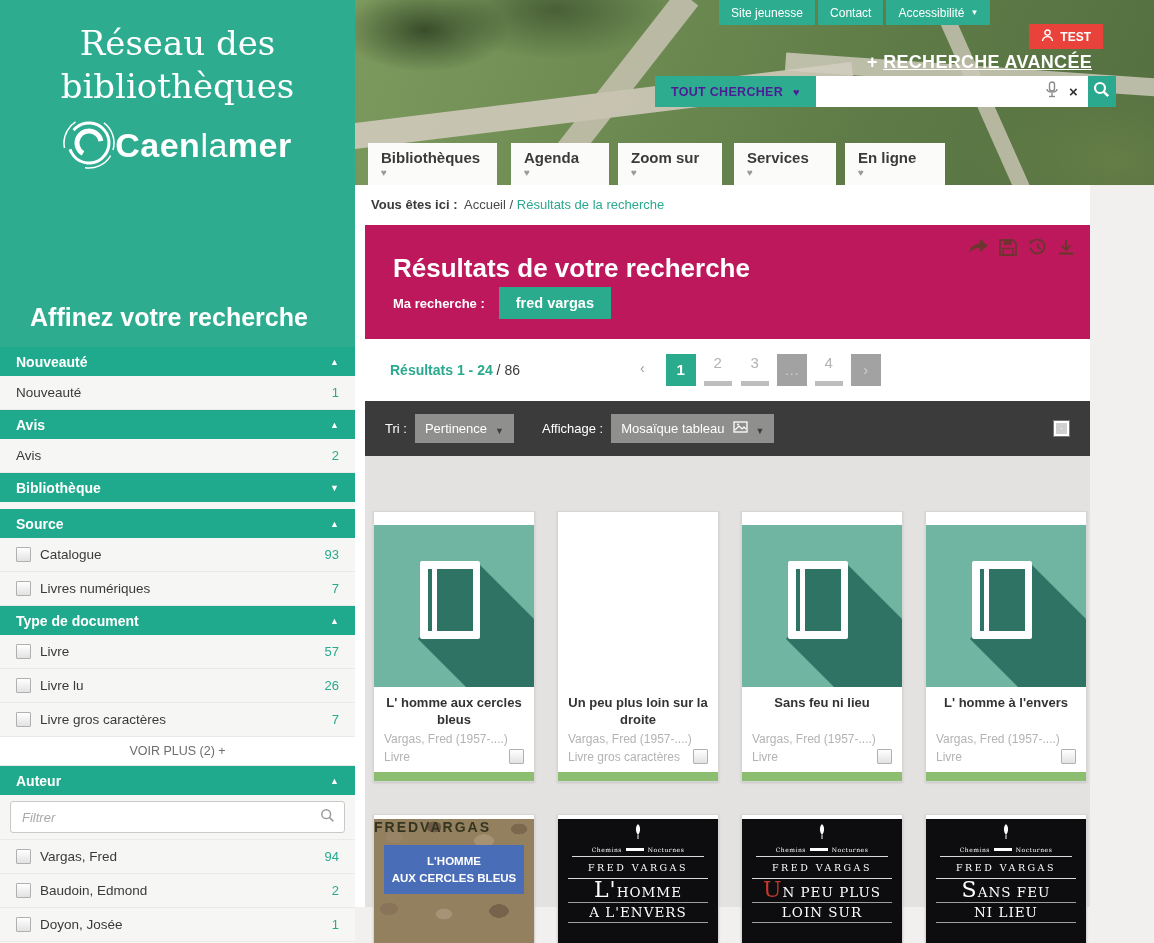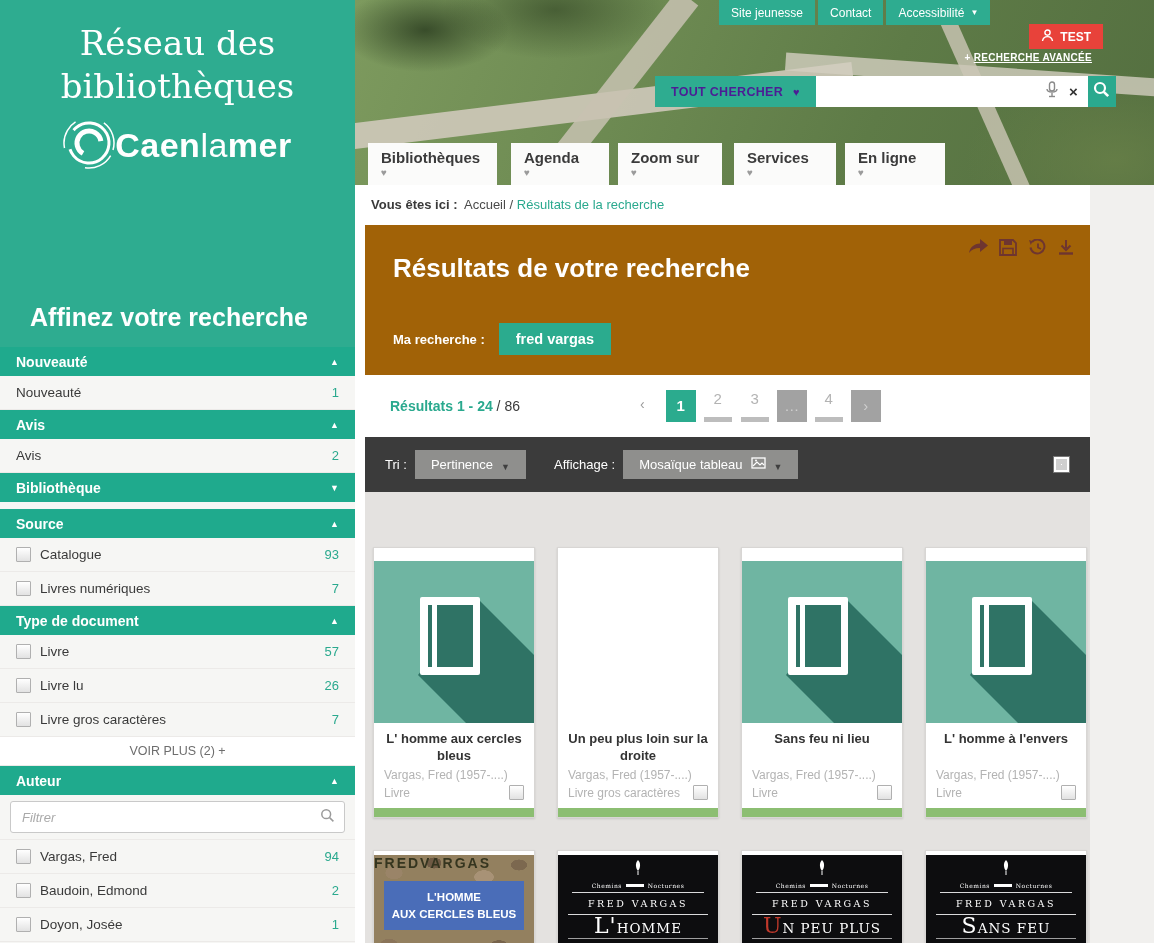--- a/index.html
+++ b/index.html
@@ -41,21 +41,21 @@
   .path1{position:absolute;left:-60px;top:96px;width:560px;height:26px;background:#cfc9ba;transform:rotate(-7deg);opacity:.9;}
   .path2{position:absolute;left:240px;top:-30px;width:26px;height:260px;background:#c8c2b2;transform:rotate(38deg);opacity:.85;}
   .path3{position:absolute;left:430px;top:70px;width:500px;height:18px;background:#d3cec0;transform:rotate(4deg);opacity:.8;}
   .path4{position:absolute;left:620px;top:-20px;width:16px;height:240px;background:#cdc7b7;transform:rotate(-24deg);opacity:.8;}
 
   .topbar{position:absolute;top:0;left:364px;display:flex;gap:3px;}
   .top-btn{height:25px;background:#2EAC90;color:#fff;font-size:12px;display:flex;align-items:center;
            padding:0 12px;gap:6px;cursor:pointer;}
   .top-btn.red{background:#E8423A;font-weight:bold;margin-left:36px;margin-top:24px;}
   .top-btn .chev{font-size:8px;}
-  .adv-search{position:absolute;top:52px;right:62px;color:#fff;font-size:10px;font-weight:bold;
+  .adv-search{position:absolute;top:52px;right:62px;color:#fff;font-size:18px;font-weight:bold;
               letter-spacing:.3px;cursor:pointer;}
   .adv-search u{text-decoration:underline;}
   .search-bar{position:absolute;top:76px;left:300px;display:flex;height:31px;}
   .scope-btn{background:#2EAC90;color:#4c1d95;font-size:12.5px;font-weight:bold;display:flex;align-items:center;
              gap:10px;padding:0 16px;letter-spacing:.3px;cursor:pointer;}
   .scope-btn .heart{font-size:11px;}
   .search-input{width:272px;background:#fff;display:flex;align-items:center;}
   .search-input input{border:none;outline:none;flex:1;padding:0 10px;font-size:13px;font-family:"Liberation Sans",sans-serif;}
   .mic,.clear-x{flex:0 0 auto;margin-right:10px;cursor:pointer;}
   .clear-x{color:#333;font-size:15px;font-weight:bold;}
@@ -66,21 +66,21 @@
        padding:6px 0 0 13px;font-size:15px;font-weight:bold;cursor:pointer;}
   .tab .heart{display:block;color:#9b9b9b;font-size:10px;margin-top:1px;}
 
   
   .main-body{width:735px;background:#fff;}
   .breadcrumb{height:40px;line-height:40px;padding-left:16px;font-size:13px;color:#4a4a4a;background:#fff;}
   .breadcrumb .here{font-weight:bold;color:#3a3a3a;}
   .breadcrumb .cur{color:#2aa98e;}
   .content{margin-left:10px;width:725px;}
 
-  .red-banner{position:relative;height:150px;background:#a16207;color:#fff;}
+  .red-banner{position:relative;height:114px;background:#be185d;color:#fff;}
   .banner-icons{position:absolute;top:14px;right:16px;display:flex;gap:11px;}
   .banner-icons svg{display:block;cursor:pointer;}
   .banner-title{position:absolute;left:28px;top:28px;font-size:26px;font-weight:bold;}
   .search-row{position:absolute;left:28px;bottom:20px;display:flex;align-items:center;gap:14px;}
   .search-row .lbl{font-size:13px;font-weight:bold;}
   .term-tag{background:#2BAB8E;padding:8px 17px;font-size:14.5px;font-weight:bold;cursor:pointer;}
 
   .pagi-row{height:62px;background:#fff;display:flex;align-items:center;}
   .pagi-count{margin-left:25px;font-size:14px;font-weight:bold;}
   .pagi-count .range{color:#2aa98e;}
@@ -89,21 +89,21 @@
   .pg-prev{color:#9a9a9a;font-size:14px;margin:6px 14px 0 0;cursor:pointer;}
   .pg{width:30px;height:32px;position:relative;text-align:center;font-size:15px;cursor:pointer;}
   .pg.cur{background:#2BAB8E;color:#fff;font-weight:bold;line-height:32px;}
   .pg.plain{color:#b3b3b3;line-height:18px;}
   .pg.plain::after{content:"";position:absolute;left:1px;right:1px;bottom:0;height:5px;background:#bdbdbd;}
   .pg.box{background:#a2a2a2;color:#cfcfcf;line-height:32px;}
 
   .sort-bar{height:55px;background:#3b3b3b;display:flex;align-items:center;padding:0 20px;box-sizing:border-box;}
   .sort-lbl{color:#fff;font-size:13px;margin-right:8px;}
   .drop{background:#8f8f8d;color:#fff;font-size:13px;display:flex;align-items:flex-end;gap:8px;
-        padding:7px 16px;cursor:pointer;}
+        padding:7px 10px;cursor:pointer;}
   .drop .dchev{color:#3f3f3f;font-size:9px;}
   .gap28{width:28px;}
   .bar-cb{margin-left:auto;width:15px;height:15px;background:#fff;border:1px solid #777;
           box-shadow:inset 0 0 0 2px #fff, inset 0 0 0 7px #cfcfcf;cursor:pointer;}
 
   
   .results{background:#e4e2e0;height:451px;box-sizing:border-box;padding:55px 0 0 8px;}
   .card-row{display:flex;gap:22px;}
   .card-row.second{margin-top:32px;}
   .card{width:160px;background:#fff;border:1px solid #d8d6d4;box-shadow:0 1px 2px rgba(0,0,0,.12);

